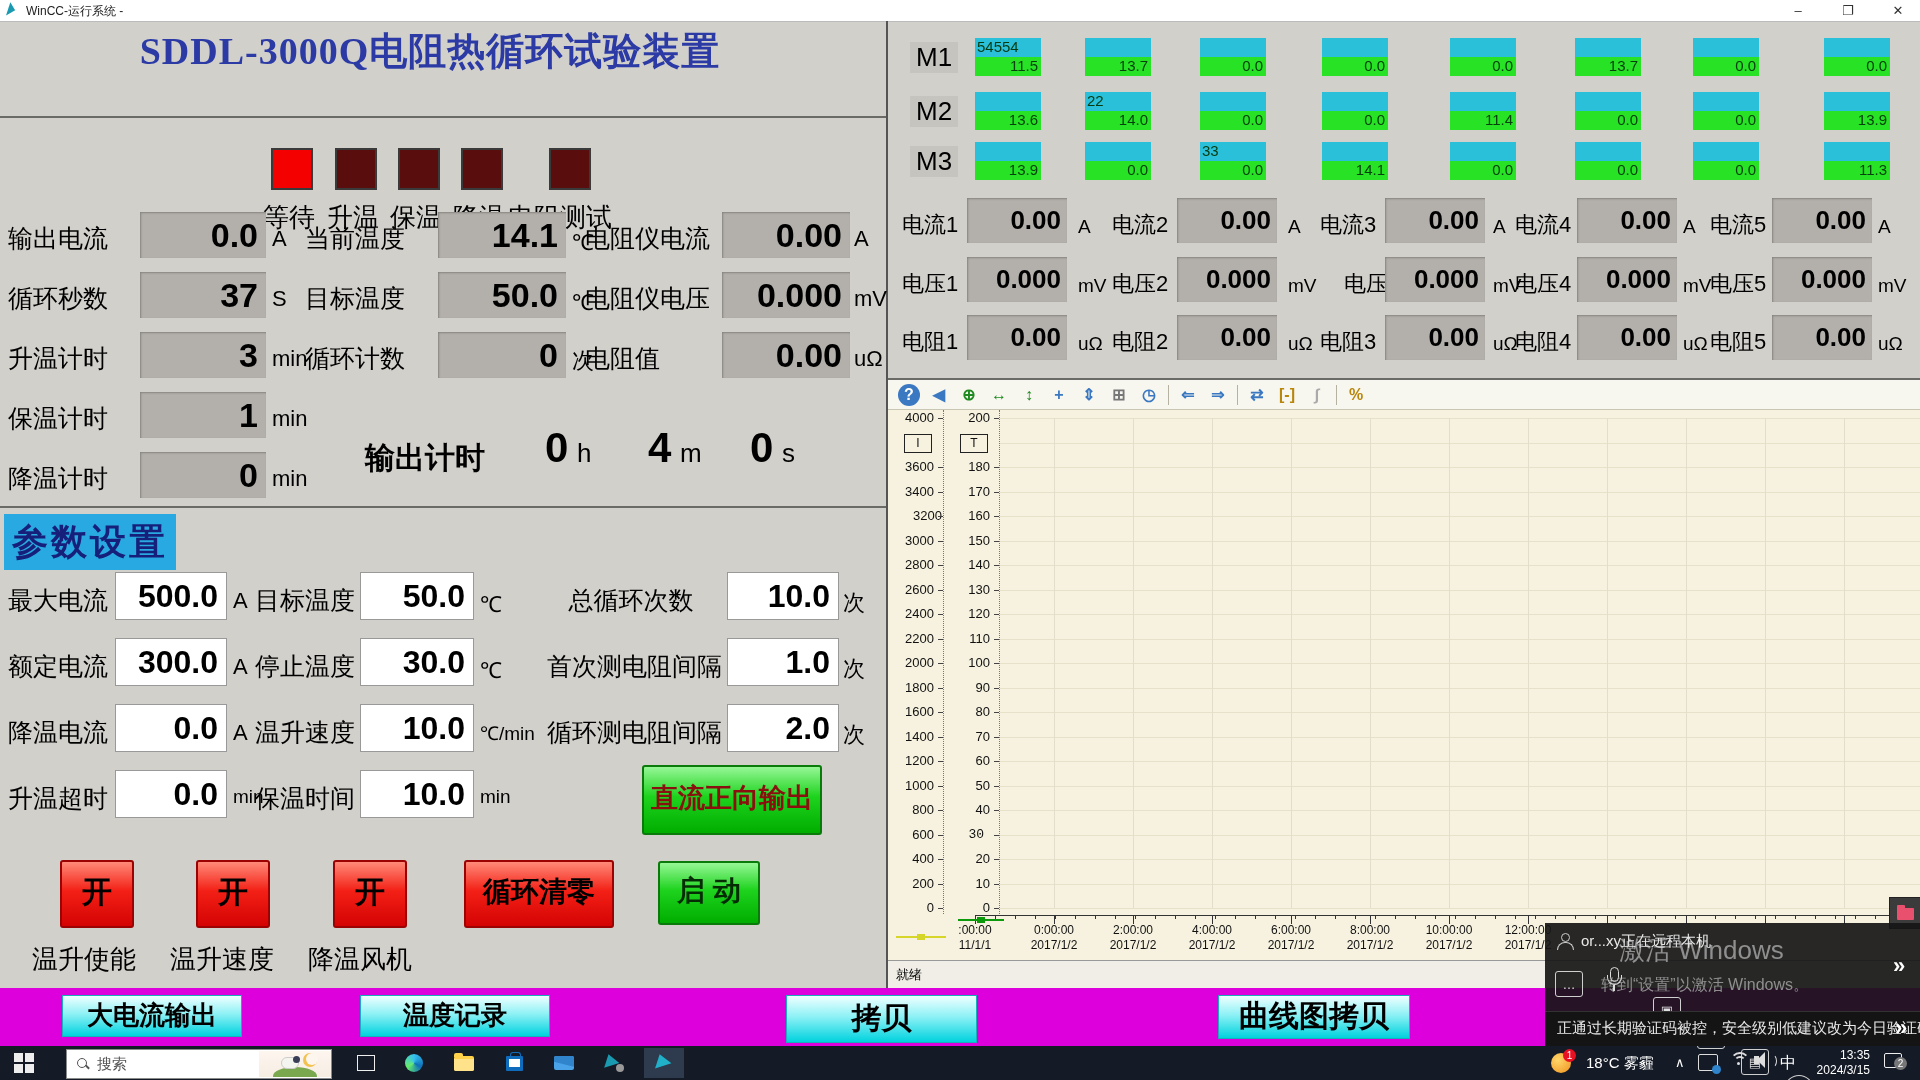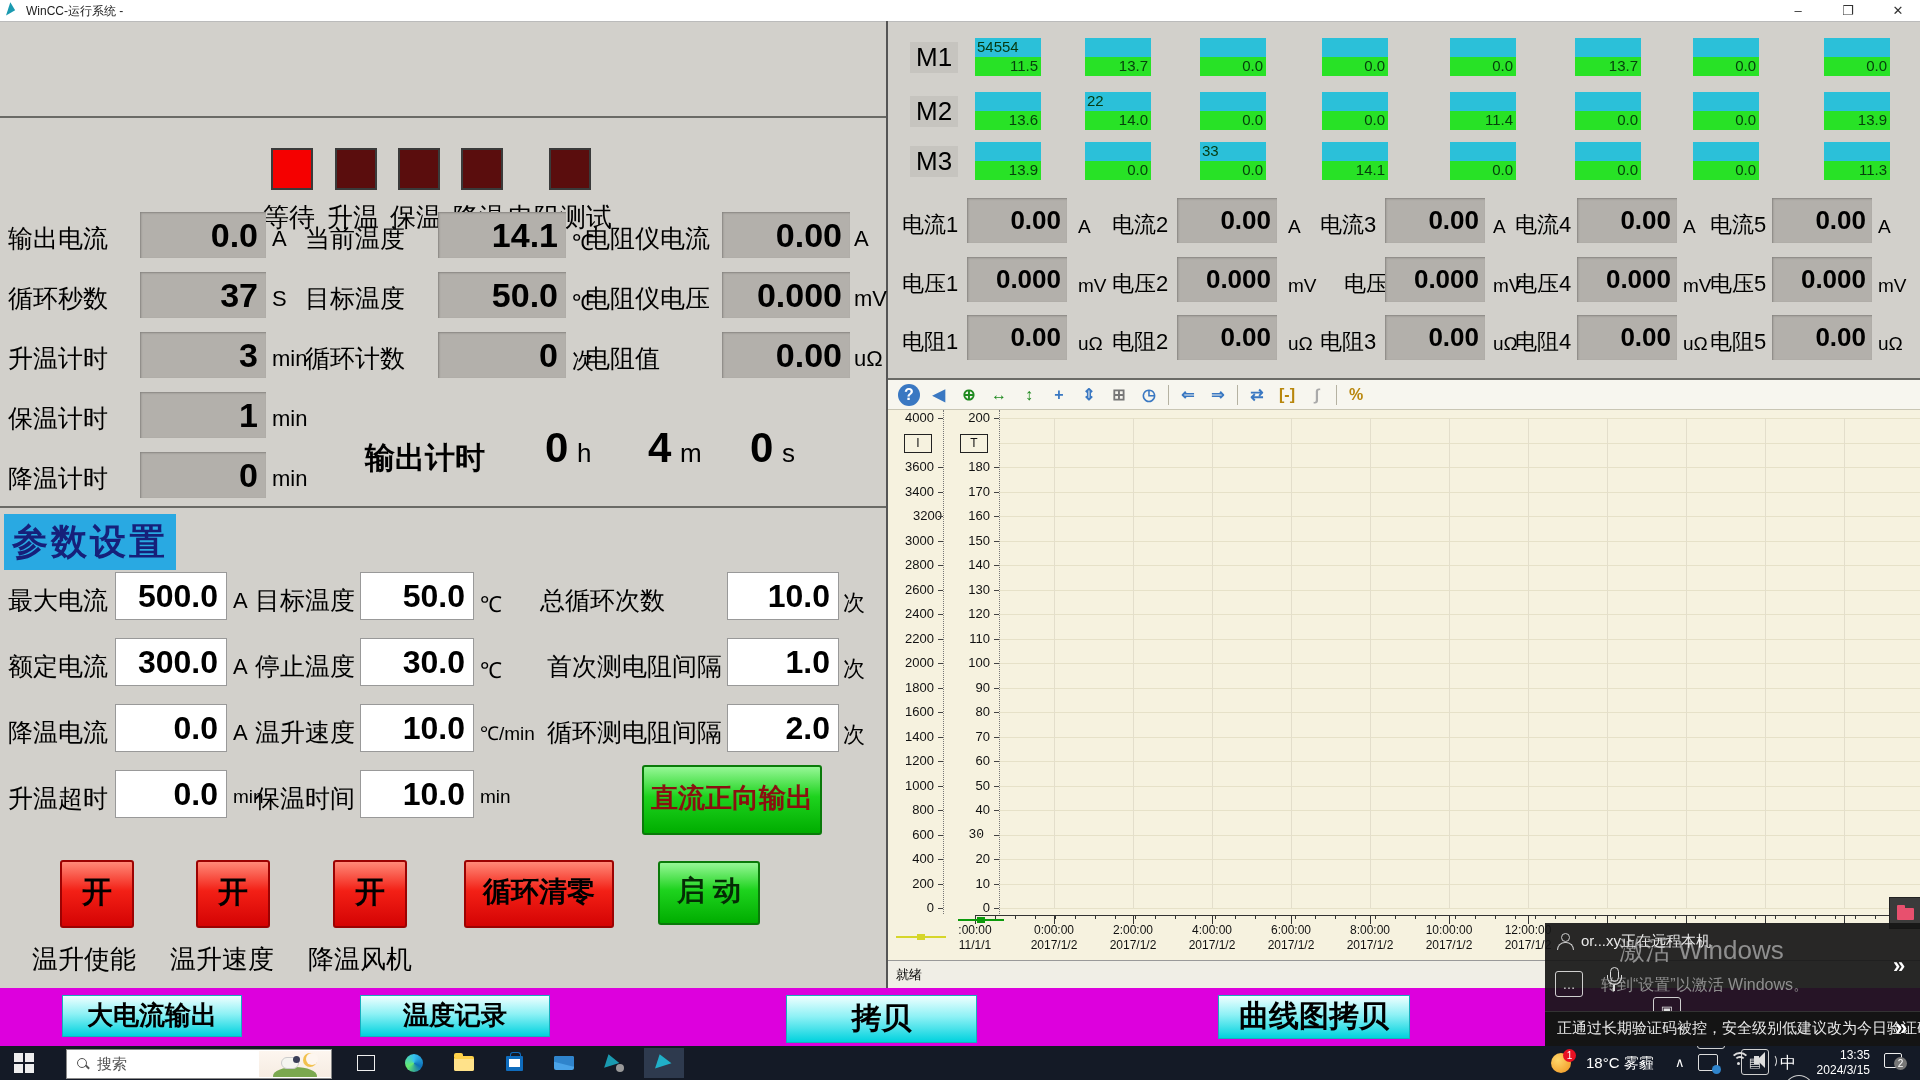--- a/index.html
+++ b/index.html
@@ -78,20 +78,21 @@
 <div id="screen">
 
   <div class="abs" id="titlebar">
     <div class="abs" id="win-icon"></div>
     <div class="abs" id="win-title">WinCC-运行系统 -</div>
     <div class="abs winctl" style="left:1776px;">–</div>
     <div class="abs winctl" style="left:1826px;">❐</div>
     <div class="abs winctl" style="left:1876px;">✕</div>
   </div>
 
+  <div class="abs" id="app-title">SDDL-3000Q电阻热循环试验装置</div>
   <div class="abs hline" style="left:0;top:116px;width:886px;"></div>
   <div id="lamps"></div>
   <div id="numeric-rows"></div>
   <div class="abs dlabel" style="left:365px;top:438px;font-size:30px;font-weight:bold;">输出计时</div>
   <div id="output-timer"></div>
 
   <div class="abs hline" style="left:0;top:506px;width:886px;"></div>
   <div class="abs sec-head" style="left:4px;top:514px;">参数设置</div>
   <div id="param-rows"></div>
   <div class="abs btn-green" style="left:642px;top:765px;width:176px;height:66px;font-size:27px;line-height:62px;color:#8a1010;">直流正向输出</div>
@@ -451,21 +452,21 @@
     <div class="abs timer-num" style="left: 648px; top: 424px;">4</div>
     <div class="abs timer-unit" style="left: 680px; top: 438px;">m</div>
     <div class="abs timer-num" style="left: 750px; top: 424px;">0</div>
     <div class="abs timer-unit" style="left: 782px; top: 438px;">s</div>
     <div class="abs dlabel" style="left: 8px; top: 584px; width: 106px; text-align: left;">最大电流</div>
     <div class="abs pbox" style="left: 115px; top: 572px; width: 112px; height: 48px; line-height: 46px;">500.0</div>
     <div class="abs dunit" style="left: 233px; top: 588px; font-size: 22px;">A</div>
     <div class="abs dlabel" style="left: 255px; top: 584px; width: 102px; text-align: left;">目标温度</div>
     <div class="abs pbox" style="left: 360px; top: 572px; width: 114px; height: 48px; line-height: 46px;">50.0</div>
     <div class="abs dunit" style="left: 480px; top: 588px; font-size: 22px;">℃</div>
-    <div class="abs dlabel" style="left: 540px; top: 584px; width: 182px; text-align: left;">总循环次数</div>
+    <div class="abs dlabel" style="left: 540px; top: 584px; width: 182px; text-align: center;">总循环次数</div>
     <div class="abs pbox" style="left: 727px; top: 572px; width: 112px; height: 48px; line-height: 46px;">10.0</div>
     <div class="abs dunit" style="left: 843px; top: 588px; font-size: 22px;">次</div>
     <div class="abs dlabel" style="left: 8px; top: 650px; width: 106px; text-align: left;">额定电流</div>
     <div class="abs pbox" style="left: 115px; top: 638px; width: 112px; height: 48px; line-height: 46px;">300.0</div>
     <div class="abs dunit" style="left: 233px; top: 654px; font-size: 22px;">A</div>
     <div class="abs dlabel" style="left: 255px; top: 650px; width: 102px; text-align: left;">停止温度</div>
     <div class="abs pbox" style="left: 360px; top: 638px; width: 114px; height: 48px; line-height: 46px;">30.0</div>
     <div class="abs dunit" style="left: 480px; top: 654px; font-size: 22px;">℃</div>
     <div class="abs dlabel" style="left: 540px; top: 650px; width: 182px; text-align: right;">首次测电阻间隔</div>
     <div class="abs pbox" style="left: 727px; top: 638px; width: 112px; height: 48px; line-height: 46px;">1.0</div>

